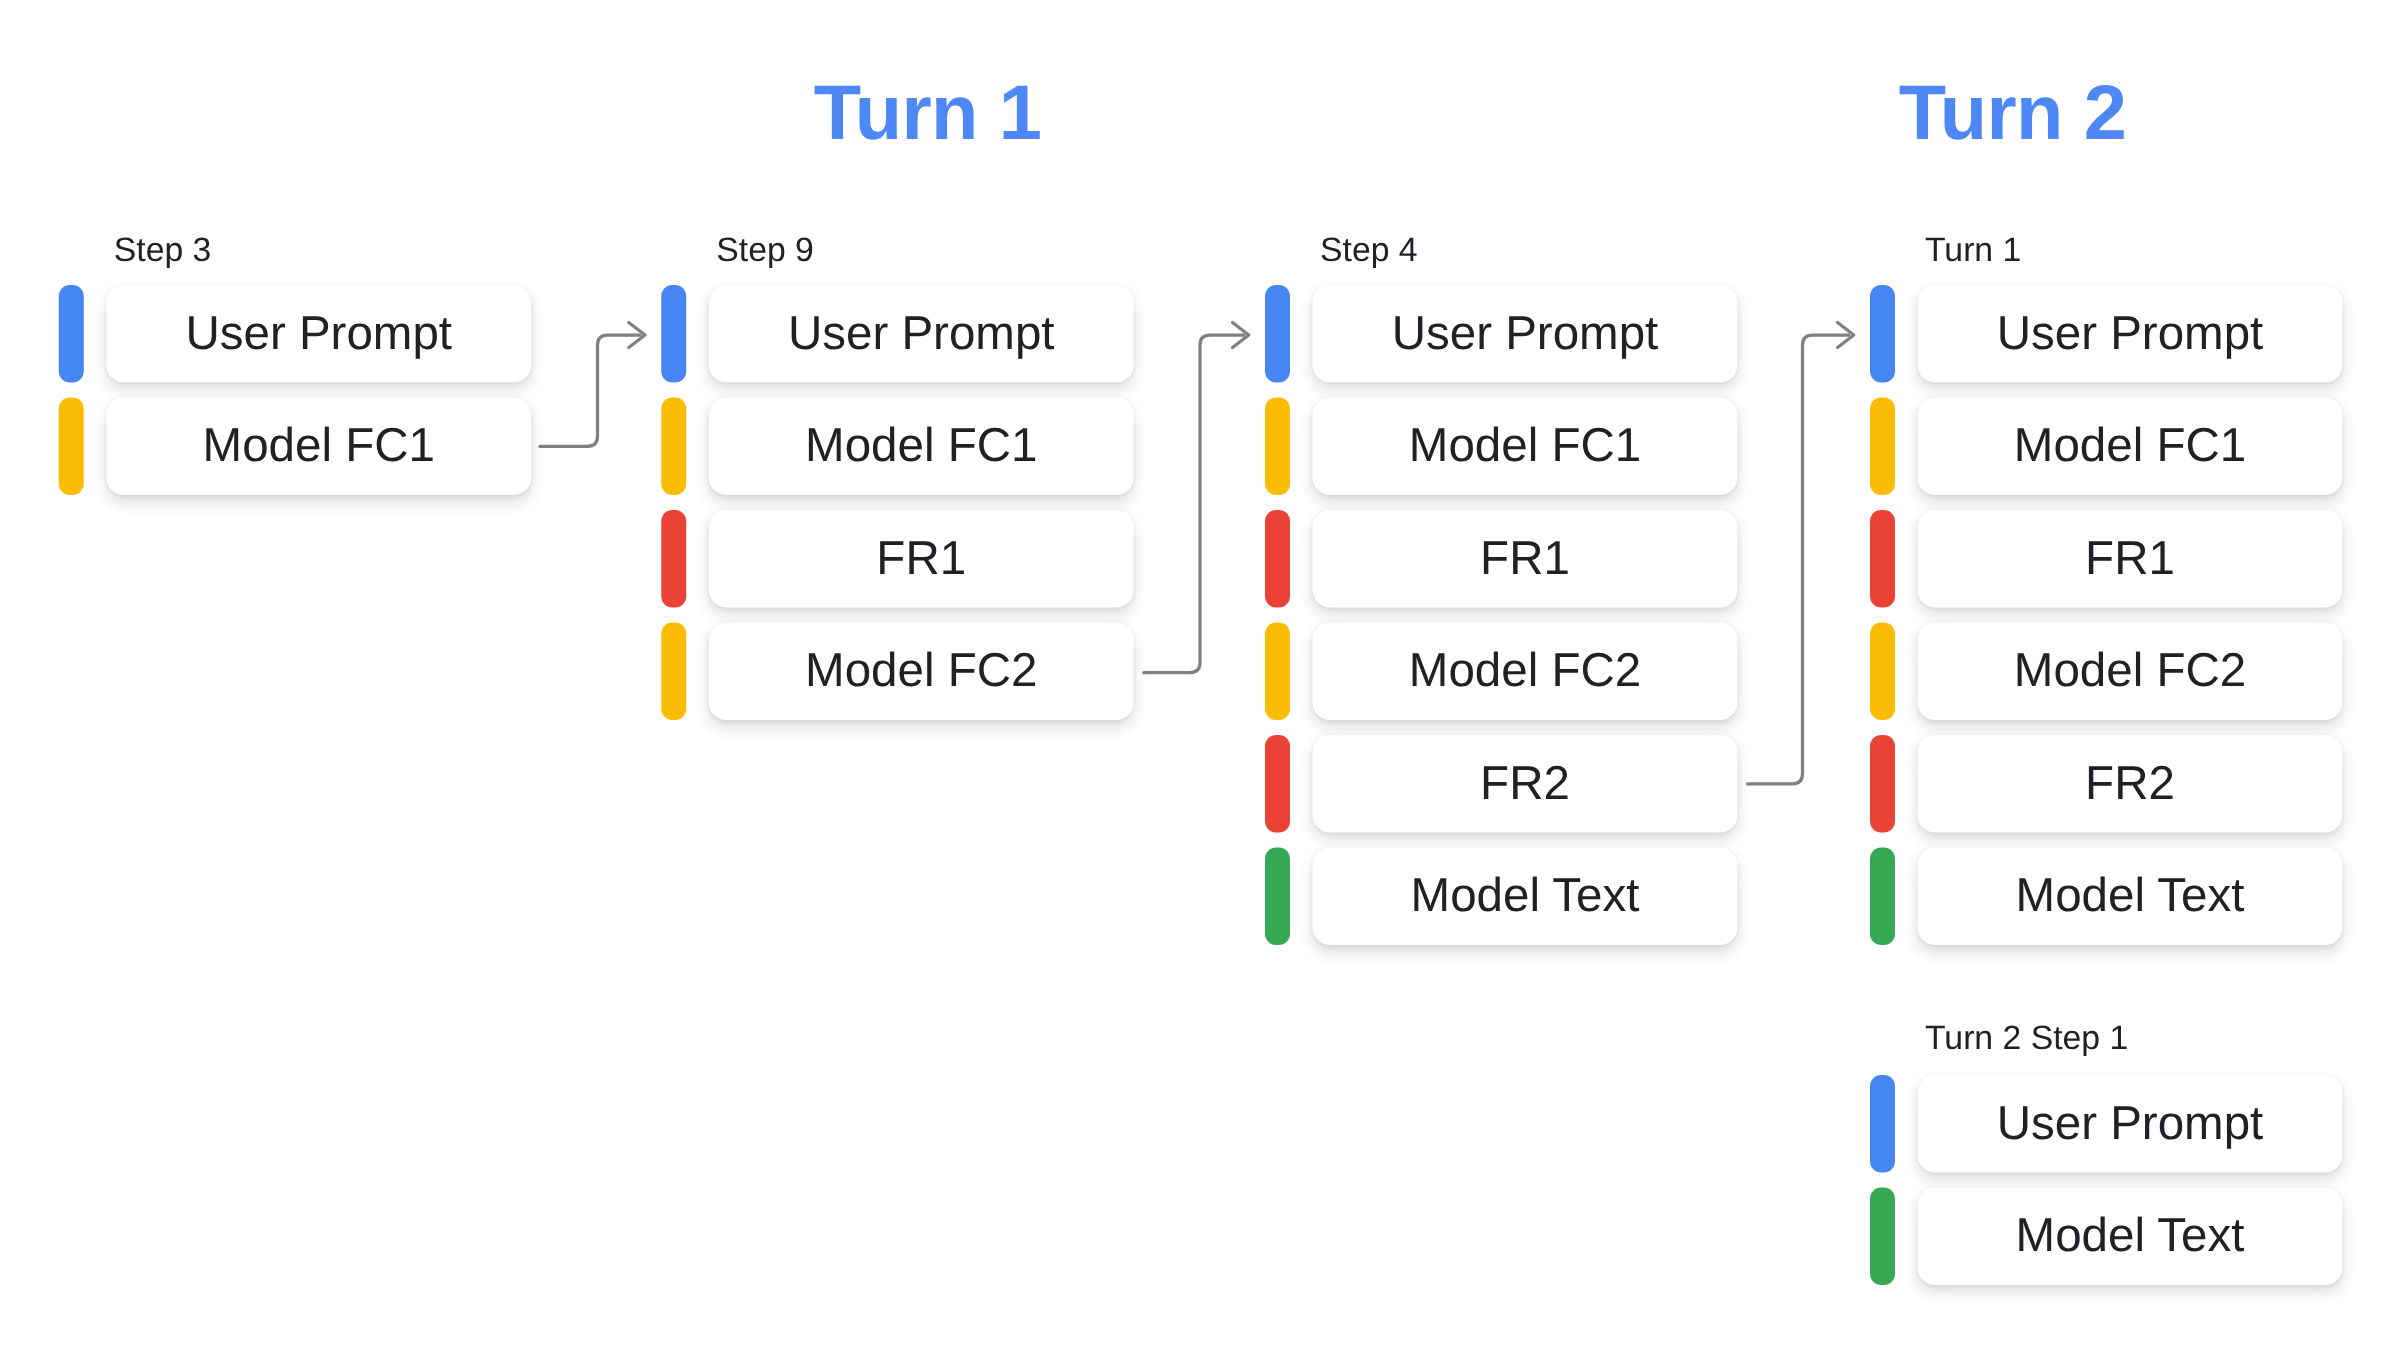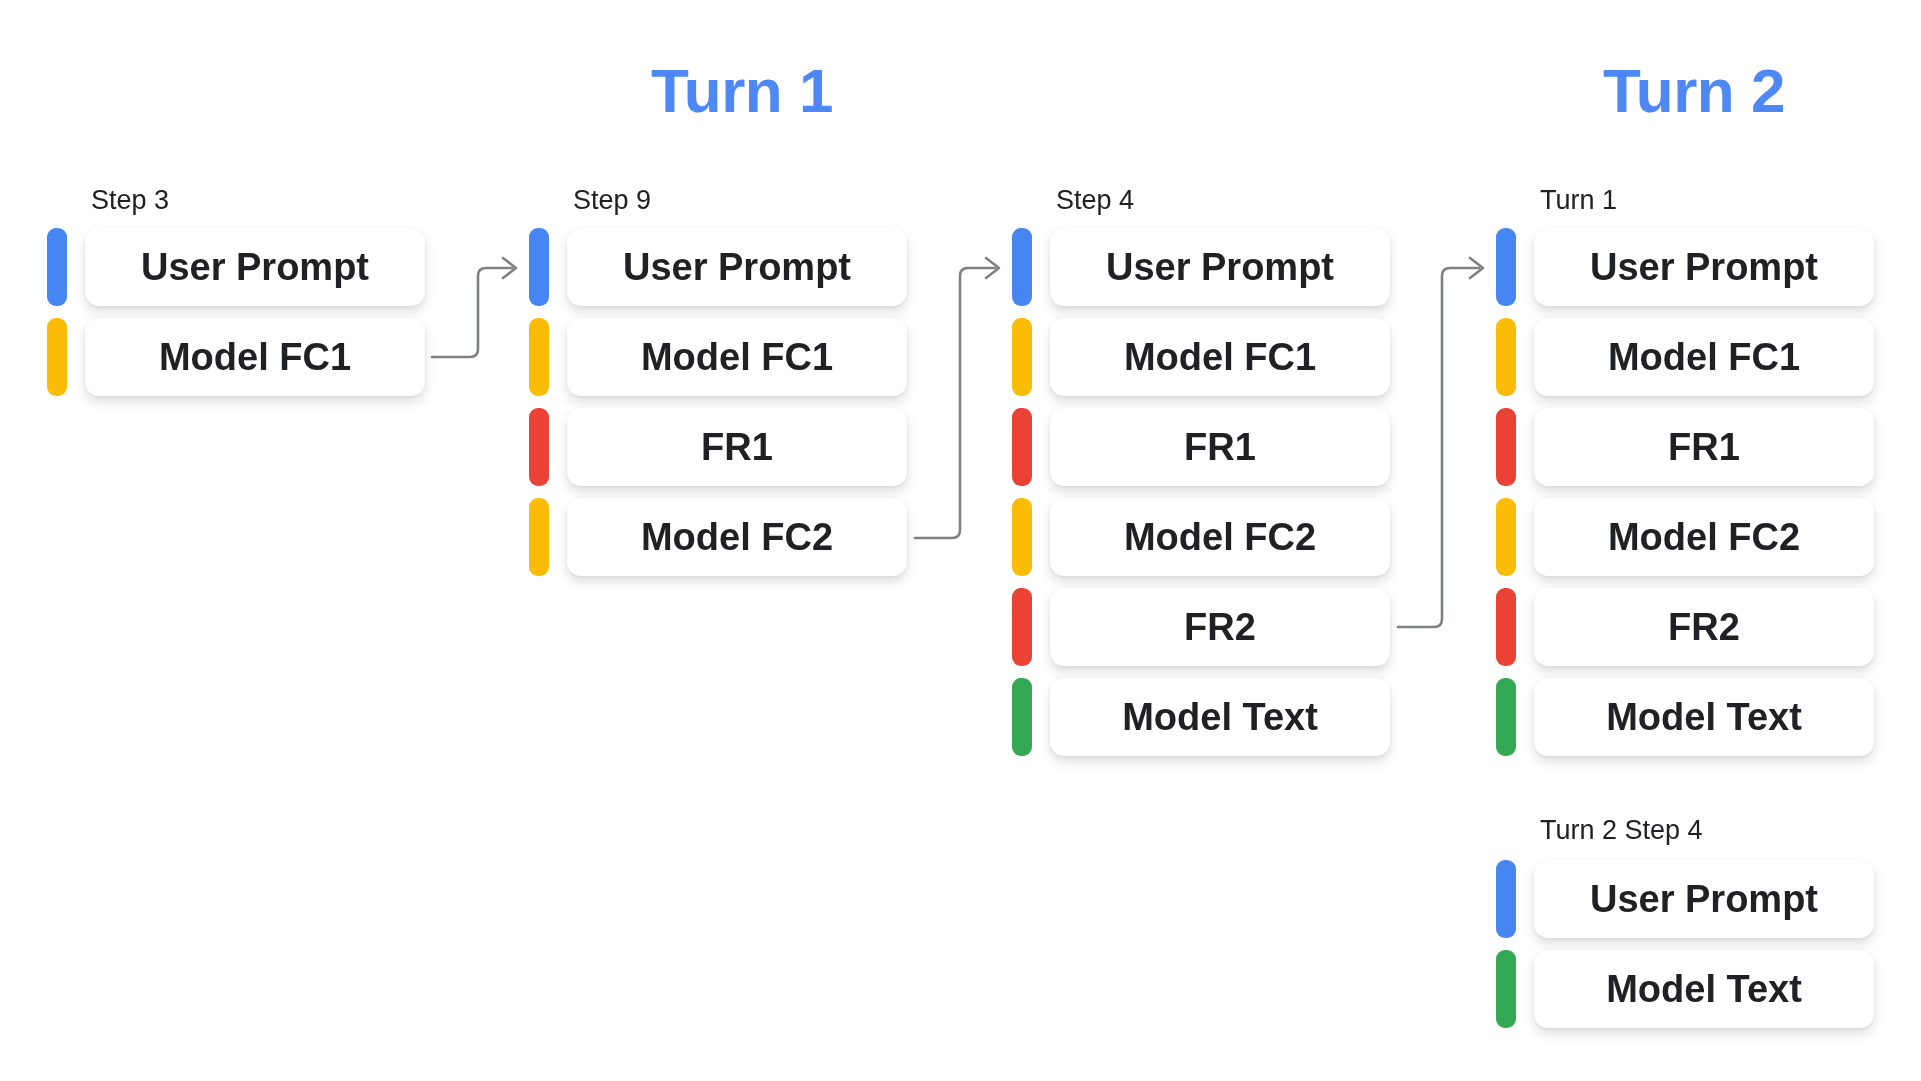--- a/index.html
+++ b/index.html
@@ -37,21 +37,20 @@
     line-height: 30px;
     color: #202124;
     white-space: nowrap;
   }
   .row {
     position: absolute;
     left: 0;
     display: flex;
     align-items: stretch;
     height: 78px;
-    font-weight: bold;
   }
   .bar {
     width: 20px;
     height: 78px;
     border-radius: 9px;
     background: #4686F3;
     flex: 0 0 auto;
   }
   .card {
     width: 340px;
@@ -76,21 +75,21 @@
     top: 0;
     pointer-events: none;
   }
 </style>
 </head>
 <body style="background: rgb(233, 234, 237);">
 
 <div class="canvas">
 
   <div class="turn-header" style="left: 742px; top: 55px; color: rgb(77, 136, 244);">Turn 1</div>
-  <div class="turn-header" style="left: 1694px; top: 55px; color: rgb(77, 136, 244);">Turn 2</div>
+  <div class="turn-header" style="left: 1610px; top: 55px; color: rgb(77, 136, 244);">Turn 2</div>
 
   <svg class="arrows" width="1921" height="1081" viewBox="0 0 1921 1081">
     <g fill="none" stroke="#7E8184" stroke-width="2.6" stroke-linecap="round" stroke-linejoin="round">
       <path d="M432 357 L470 357 Q478 357 478 349 L478 276 Q478 268 486 268 L512 268"></path>
       <path d="M503 258 L516 268 L503 278"></path>
       <path d="M915 538 L952 538 Q960 538 960 530 L960 276 Q960 268 968 268 L995 268"></path>
       <path d="M986 258 L999 268 L986 278"></path>
       <path d="M1398 627 L1434 627 Q1442 627 1442 619 L1442 276 Q1442 268 1450 268 L1479 268"></path>
       <path d="M1470 258 L1483 268 L1470 278"></path>
     </g>
@@ -214,21 +213,21 @@
     </div>
     <div class="row" style="top:493px;">
       <div class="bar" style="background: rgb(52, 168, 83);"></div>
       <div class="card">
           <span>Model Text</span>
         </div>
     </div>
   </div>
 
   <div class="column" style="left:1496px; top:815px;">
-    <div class="col-label">Turn 2 Step 4</div>
+    <div class="col-label">Turn 2 Step 1</div>
     <div class="row" style="top:45px;">
       <div class="bar" style="background: rgb(70, 134, 243);"></div>
       <div class="card">
           <span>User Prompt</span>
         </div>
     </div>
     <div class="row" style="top:135px;">
       <div class="bar" style="background: rgb(52, 168, 83);"></div>
       <div class="card">
           <span>Model Text</span>

